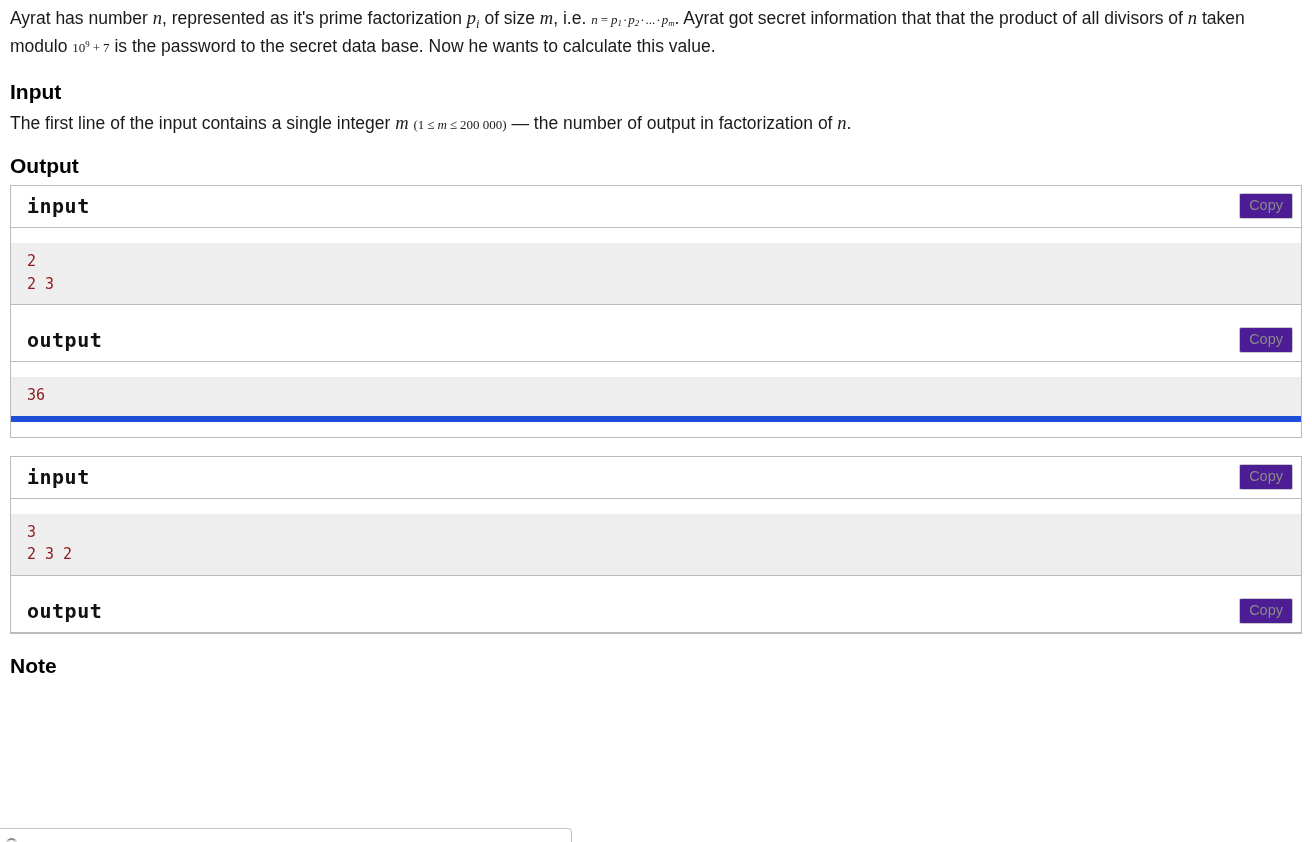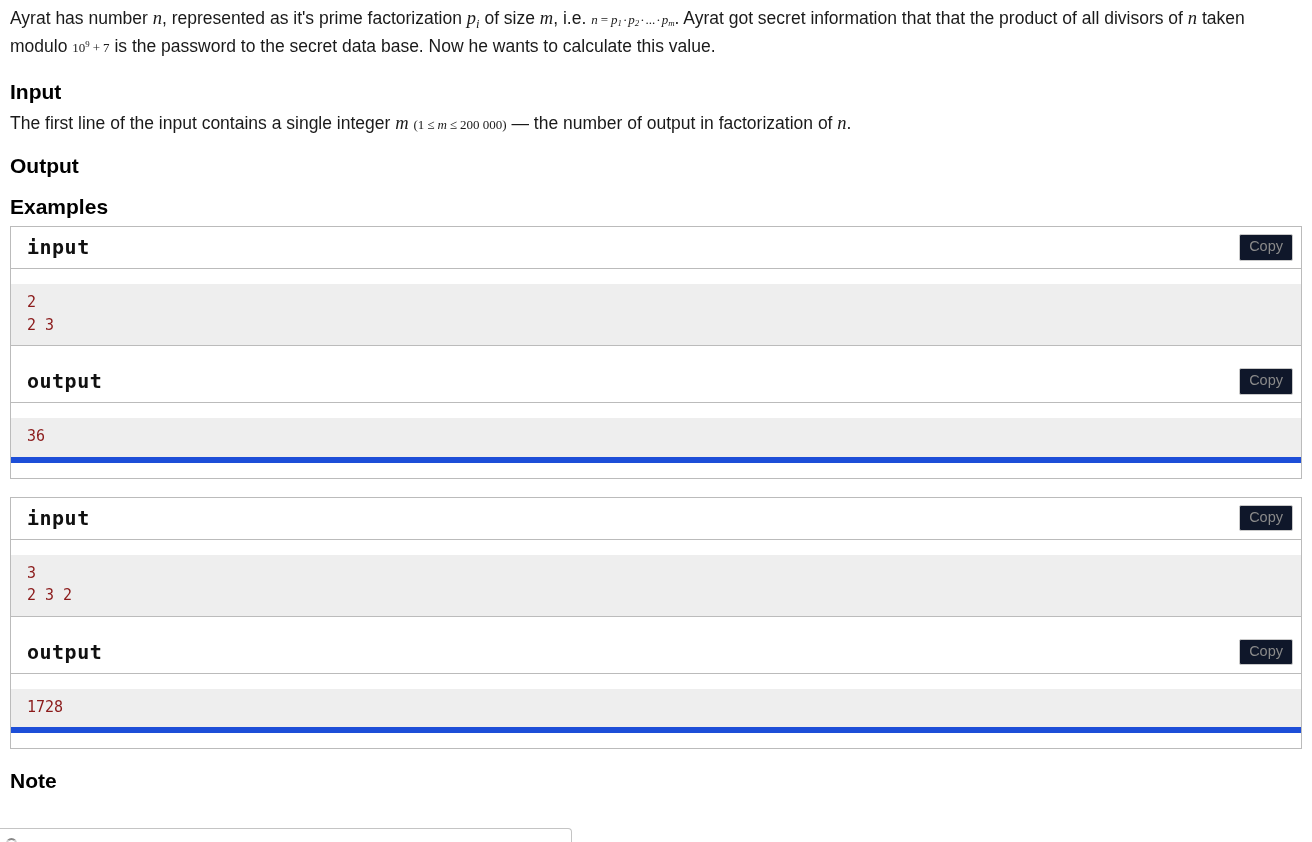--- a/index.html
+++ b/index.html
@@ -91,21 +91,21 @@
     font-size: 20px;
     color: #111111;
     letter-spacing: 0.5px;
     padding-left: 8px;
   }
   .copy-btn {
     position: absolute;
     right: 8px;
     top: 7px;
     border: 1px solid #c9c9c9;
-    background: #0f172a;
+    background: #4c1d95;
     color: #8a8a8a;
     font-family: "Liberation Sans", sans-serif;
     font-size: 14.5px;
     padding: 3px 9px 4px 9px;
     border-radius: 2px;
     cursor: pointer;
     line-height: 1.2;
   }
   .test-body {
     background: #eeeeee;
@@ -172,21 +172,20 @@
     <span>Ayrat has number </span><span class="mathvar">n</span><span>, represented as it's prime factorization </span><span class="mathvar"><span>p</span><sub class="msub">i</sub></span><span> of size </span><span class="mathvar">m</span><span>, i.e. </span><span class="mathexpr"><i>n</i><span class="op">=</span><i>p</i><sub class="msub">1</sub><span class="opt">·</span><i>p</i><sub class="msub">2</sub><span class="opt">·</span>...<span class="opt">·</span><i>p</i><sub class="msub">m</sub></span><span>. Ayrat got secret information that that the product of all divisors of </span><span class="mathvar">n</span><span> taken modulo </span><span class="mathexpr">10<sup class="msup">9</sup><span class="op">+</span>7</span><span> is the password to the secret data base. Now he wants to calculate this value.</span>
   </p>
 
   <h2 class="section-title">Input</h2>
   <p>
     <span>The first line of the input contains a single integer </span><span class="mathvar">m</span>&nbsp;<span class="mathexpr">(1<span class="op">≤</span><i>m</i><span class="op">≤</span>200&nbsp;000)</span><span> — the number of output in factorization of </span><span class="mathvar">n</span><span>.</span>
   </p>
 
   <h2 class="section-title">Output</h2>
 
-  <h2 class="section-title">Examples</h2>
 
   <div class="sample-tests">
 
     <div class="sample-test">
       <div class="test-title-row">
         <div class="test-title">input</div>
         <button class="copy-btn">Copy</button>
       </div>
       <pre class="test-body with-sep">2
 2 3</pre>
@@ -201,21 +200,20 @@
       <div class="test-title-row">
         <div class="test-title">input</div>
         <button class="copy-btn">Copy</button>
       </div>
       <pre class="test-body with-sep">3
 2 3 2</pre>
       <div class="test-title-row">
         <div class="test-title">output</div>
         <button class="copy-btn">Copy</button>
       </div>
-      <pre class="test-body">1728</pre>
     </div>
 
   </div>
 
   <div class="note-section">
     <h2 class="section-title">Note</h2>
 
   </div>
 
 </div>

